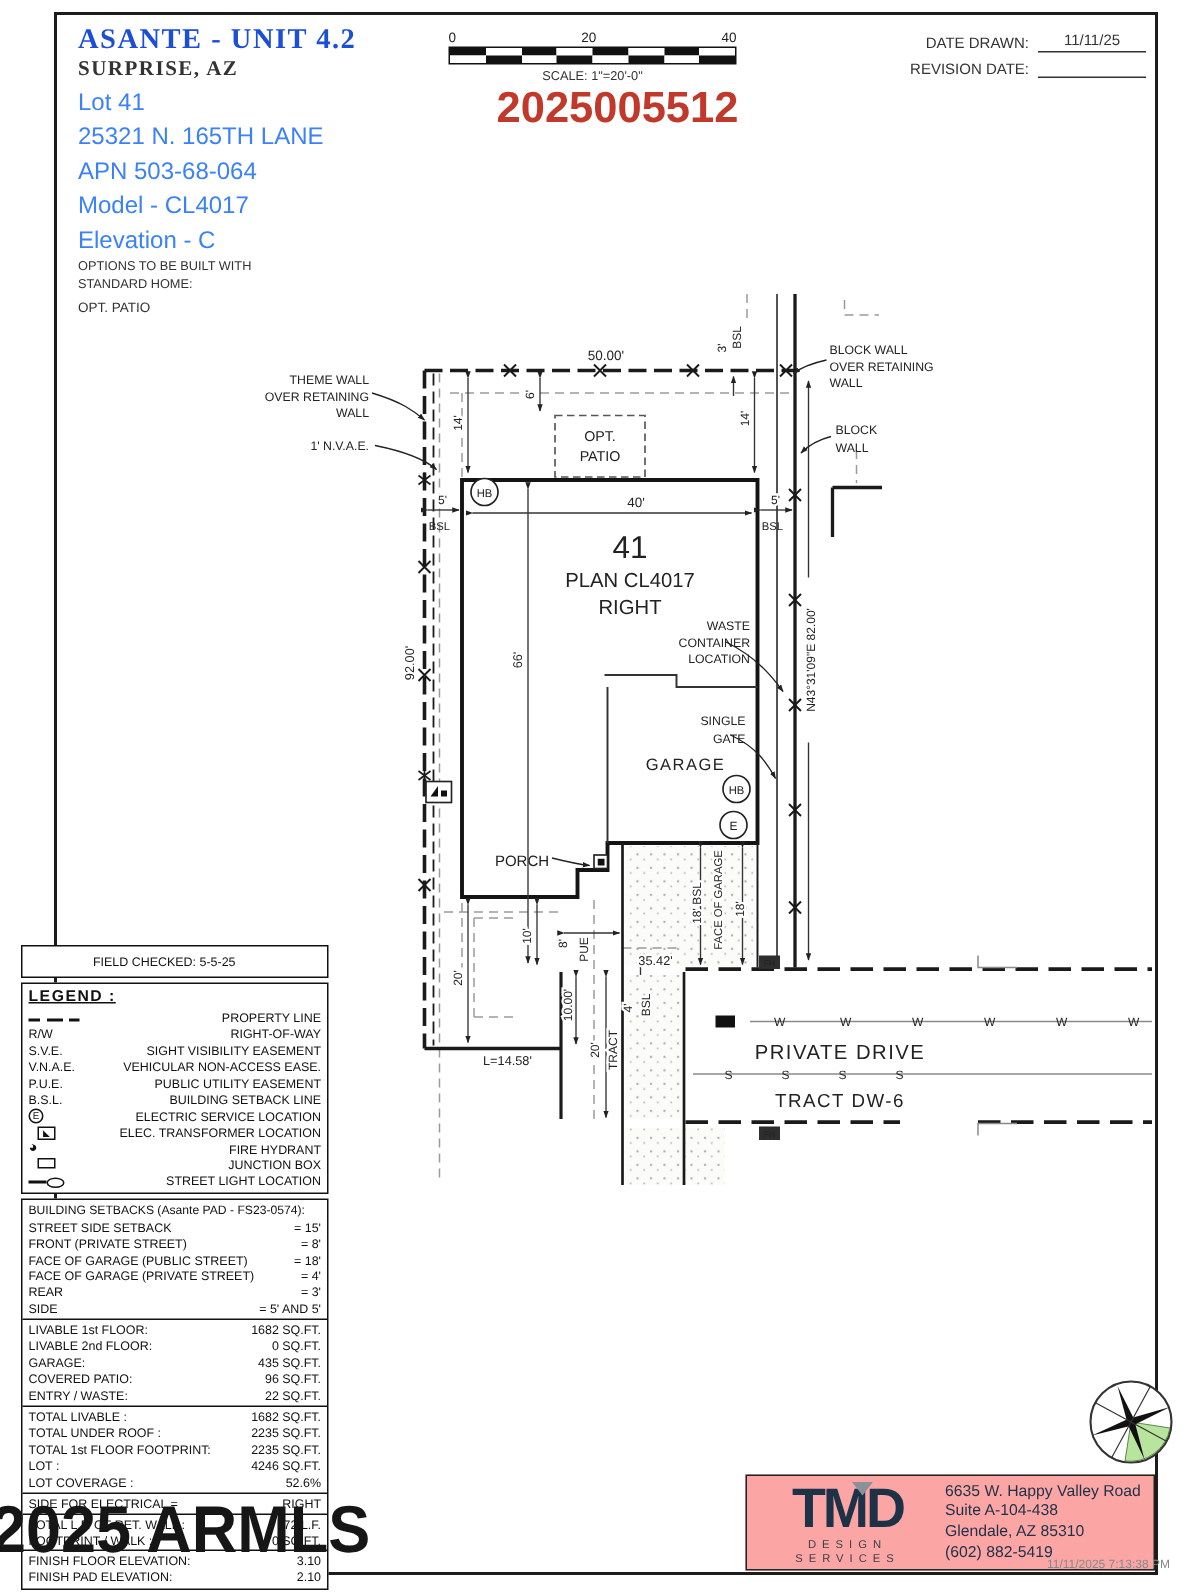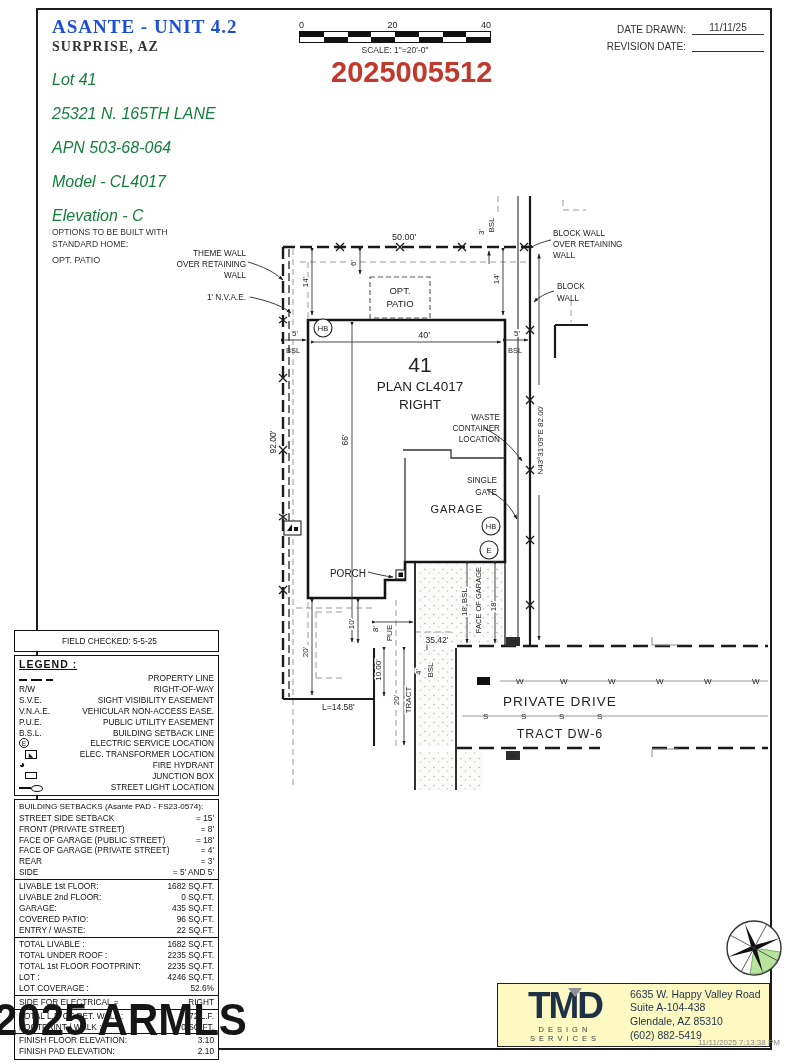--- a/index.html
+++ b/index.html
@@ -6,21 +6,21 @@
   html,body { background:#e8e8e8; }
   #page { position:relative; width:800px; height:1064px; background:#ffffff;
           font-family:"Liberation Sans", sans-serif; color:#222; overflow:hidden; }
   .abs { position:absolute; }
   #sheet-border { left:36px; top:8px; width:736px; height:1042px; border:2px solid #1c1c1c; }
 
   
   #title-block { left:52px; top:16px; width:235px; }
   .t-serif  { font-family:"Liberation Serif", serif; font-weight:bold; font-size:19px; letter-spacing:1px; color:#1d4ed8; }
   .t-serif2 { font-family:"Liberation Serif", serif; font-weight:bold; font-size:14px; letter-spacing:1px; color:#333; margin-top:1px;}
-  .t-line   { font-size:16px; margin-top:16px; color:#15803d;font-style:italic; }
+  .t-line   { font-size:16px; margin-top:5px; color:#3b82f6; }
   .t-small  { font-size:8.5px; margin-top:2px; color:#333; }
   .t-opt    { font-size:9px;  margin-top:6px; color:#333; }
 
   
   #scale-block { left:299px; top:20px; width:192px; }
   #scale-ticks { display:flex; justify-content:space-between; font-size:9px; padding:0 0 1px 0; }
   #scale-bar { border:1px solid #111; }
   .sb-row { display:flex; height:5px; }
   .sb-row span { flex:1; }
   .sb-b { background:#111; } .sb-w { background:#fff; }
@@ -60,21 +60,21 @@
   .sym-xfmr { display:inline-block; width:12px; height:9px; border:1px solid #111; font-size:6px; line-height:8px; text-align:center; margin-left:6px;}
   .sym-hyd  { display:inline-block; font-size:10px; line-height:10px; }
   .sym-jbox { display:inline-block; width:12px; height:7px; border:1.3px solid #111; margin-left:6px;}
   .sym-sl-line { display:inline-block; width:12px; height:2px; background:#111; vertical-align:middle;}
   .sym-sl-oval { display:inline-block; width:12px; height:7px; border:1.3px solid #111; border-radius:50%; vertical-align:middle;}
   .hdr-row { font-size:8.1px; }
   .sect-split { border-top:1.5px solid #111; margin:1px -4px; }
 
   
   #tmd-box { left:497px; top:983px; width:273px; height:64px; border:1.5px solid #222;
-             display:flex; align-items:center; padding:4px 8px; background:#fef9c3;}
+             display:flex; align-items:center; padding:4px 8px; background:#fca5a5;}
   #tmd-logo { width:118px; text-align:center; position:relative; }
   #tmd-logo .tmd { font-size:37px; font-weight:bold; color:#1d3147; letter-spacing:-2px; line-height:1; }
   #tmd-logo .tri { position:absolute; left:62px; top:1px; width:0; height:0;
                    border-left:7px solid transparent; border-right:7px solid transparent; border-top:9px solid #8a9199; }
   #tmd-logo .ds { font-size:7.5px; letter-spacing:4px; color:#3a4048; margin-top:1px; }
   #tmd-addr { flex:1; font-size:10.5px; color:#1d3147; line-height:1.3; padding-left:6px;}
   #watermark { left:-6px; top:996px; font-size:42px; font-weight:800; letter-spacing:0px; color:#161616;
                font-family:"Liberation Sans", sans-serif; transform:scaleY(1.05); }
   #timestamp { left:698px; top:1038px; font-size:8px; color:#888; }
 

